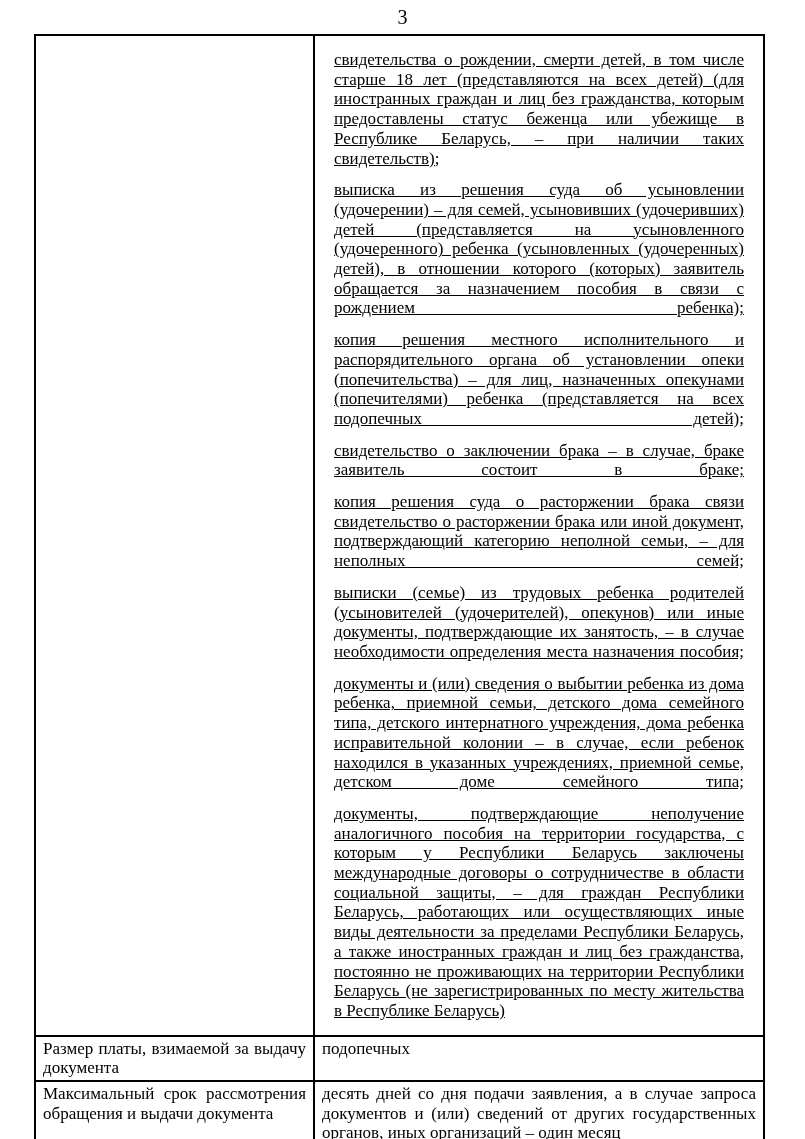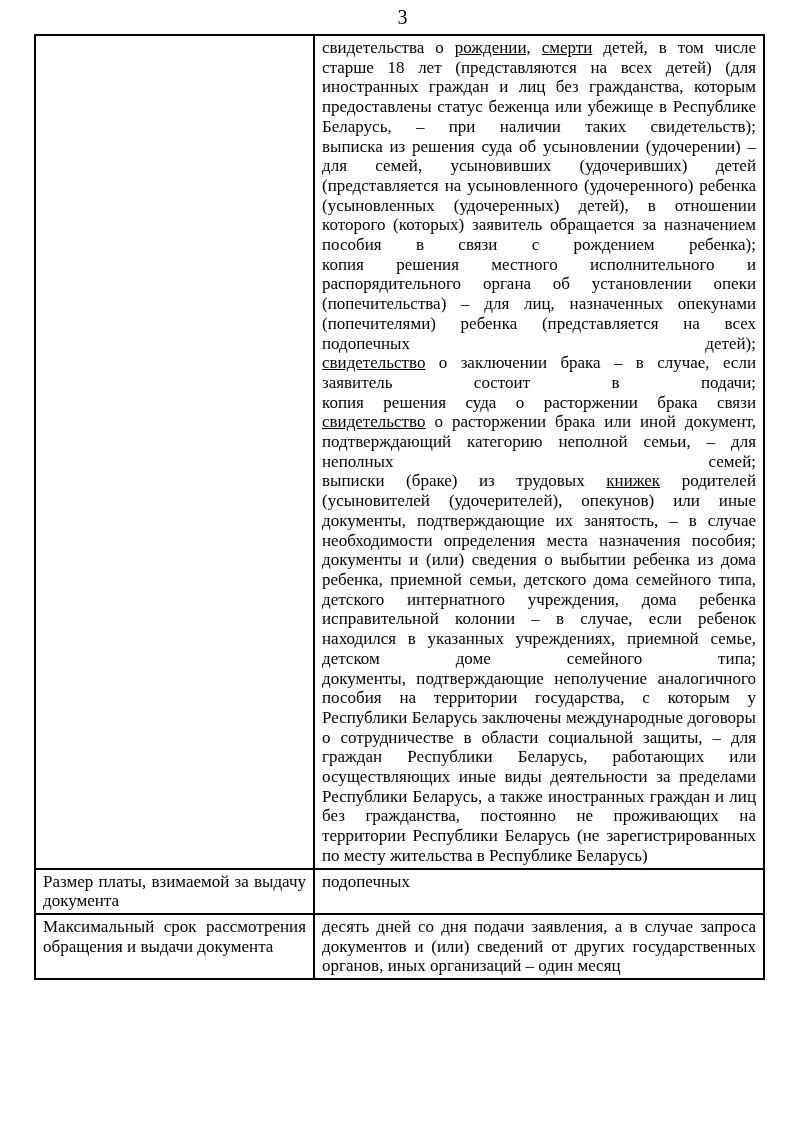--- a/index.html
+++ b/index.html
@@ -47,24 +47,25 @@
     text-align: justify;
     margin-left: 44px;
   }
   .value-cell {
     text-align: left;
   }
   .value-cell.justified {
     text-align: justify;
   }
   .doc-par {
-    margin: 0;
+    margin: 12px;
     padding: 0;
     text-align: justify;
     text-align-last: justify;
+    text-decoration: underline;
   }
   .doc-par.final {
     text-align-last: auto;
   }
   .u {
     text-decoration: underline;
   }
 </style>
 </head>
 <body>
@@ -77,23 +78,23 @@
         <col class="c1">
         <col class="c2">
       </colgroup>
     <tbody>
       <tr>
         <td class="label-cell"></td>
         <td class="value-cell">
             <p class="doc-par"><span>свидетельства о </span><span class="u">рождении,</span><span> </span><span class="u">смерти</span><span> детей, в том числе старше 18&nbsp;лет (представляются на всех детей) (для иностранных граждан и лиц без гражданства, которым предоставлены статус беженца или убежище в Республике Беларусь,&nbsp;– при наличии таких свидетельств);</span></p>
             <p class="doc-par"><span>выписка из решения суда об усыновлении (удочерении)&nbsp;– для семей, усыновивших (удочеривших) детей (представляется на усыновленного (удочеренного) ребенка (усыновленных (удочеренных) детей), в отношении которого (которых) заявитель обращается за назначением пособия в связи с рождением ребенка);</span></p>
             <p class="doc-par"><span>копия решения местного исполнительного и распорядительного органа об установлении опеки (попечительства)&nbsp;– для лиц, назначенных опекунами (попечителями) ребенка (представляется на всех подопечных детей);</span></p>
-            <p class="doc-par"><span class="u">свидетельство</span><span> о заключении брака – в случае, если заявитель состоит в подачи;</span></p>
+            <p class="doc-par"><span class="u">свидетельство</span><span> о заключении брака – в случае, браке заявитель состоит в браке;</span></p>
             <p class="doc-par"><span>копия решения суда о расторжении брака связи </span><span class="u">свидетельство</span><span> о расторжении брака или иной документ, подтверждающий категорию неполной семьи,&nbsp;– для неполных семей;</span></p>
-            <p class="doc-par"><span>выписки (браке) из трудовых </span><span class="u">книжек</span><span> родителей (усыновителей (удочерителей), опекунов) или иные документы, подтверждающие их занятость,&nbsp;– в случае необходимости определения места назначения пособия;</span></p>
+            <p class="doc-par"><span>выписки (семье) из трудовых </span><span class="u">ребенка</span><span> родителей (усыновителей (удочерителей), опекунов) или иные документы, подтверждающие их занятость,&nbsp;– в случае необходимости определения места назначения пособия;</span></p>
             <p class="doc-par"><span>документы и (или) сведения о выбытии ребенка из дома ребенка, приемной семьи, детского дома семейного типа, детского интернатного учреждения, дома ребенка исправительной колонии&nbsp;– в случае, если ребенок находился в указанных учреждениях, приемной семье, детском доме семейного типа;</span></p>
             <p class="doc-par final"><span>документы, подтверждающие неполучение аналогичного пособия на территории государства, с которым у Республики Беларусь заключены международные договоры о сотрудничестве в области социальной защиты,&nbsp;– для граждан Республики Беларусь, работающих или осуществляющих иные виды деятельности за пределами Республики Беларусь, а также иностранных граждан и лиц без гражданства, постоянно не проживающих на территории Республики Беларусь (не зарегистрированных по месту жительства в Республике Беларусь)</span></p>
           </td>
       </tr>
       <tr>
         <td class="label-cell">Размер платы, взимаемой за выдачу документа</td>
         <td class="value-cell">подопечных</td>
       </tr>
       <tr>
         <td class="label-cell">Максимальный срок рассмотрения обращения и выдачи документа</td>

